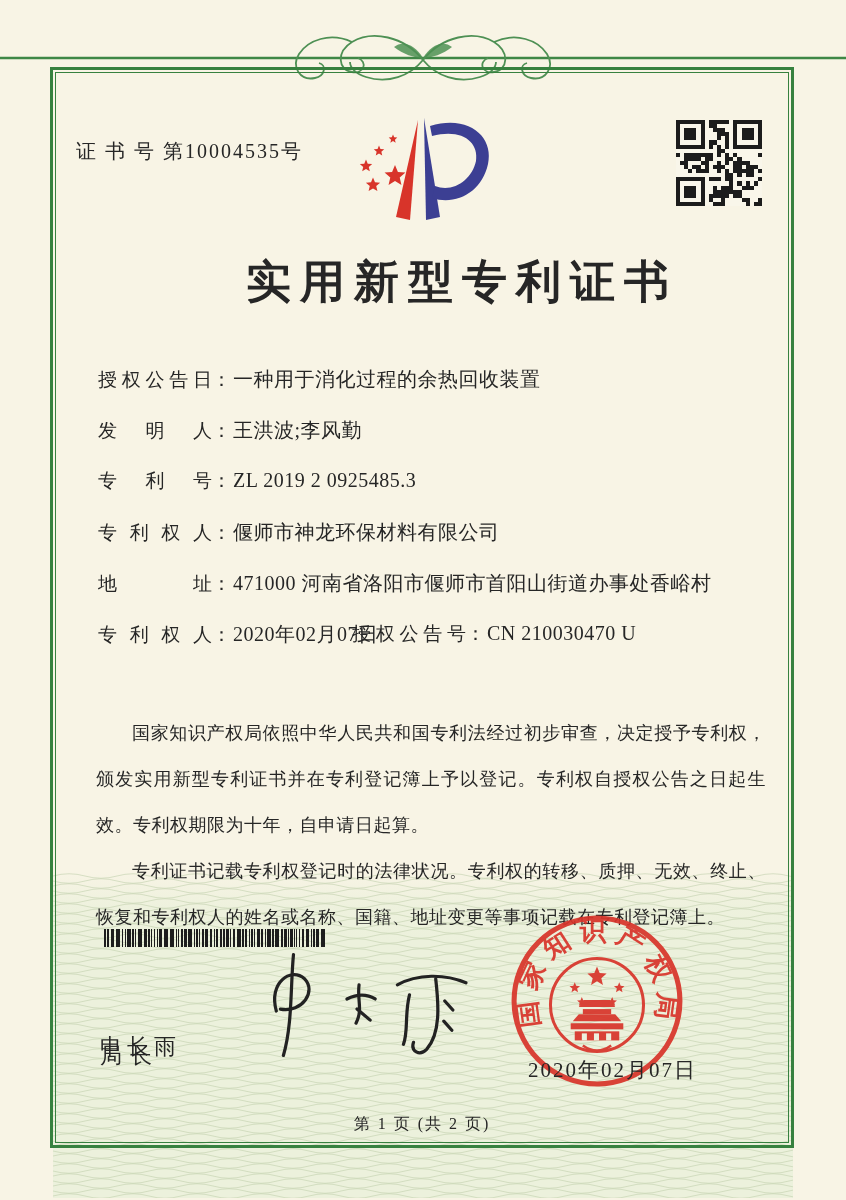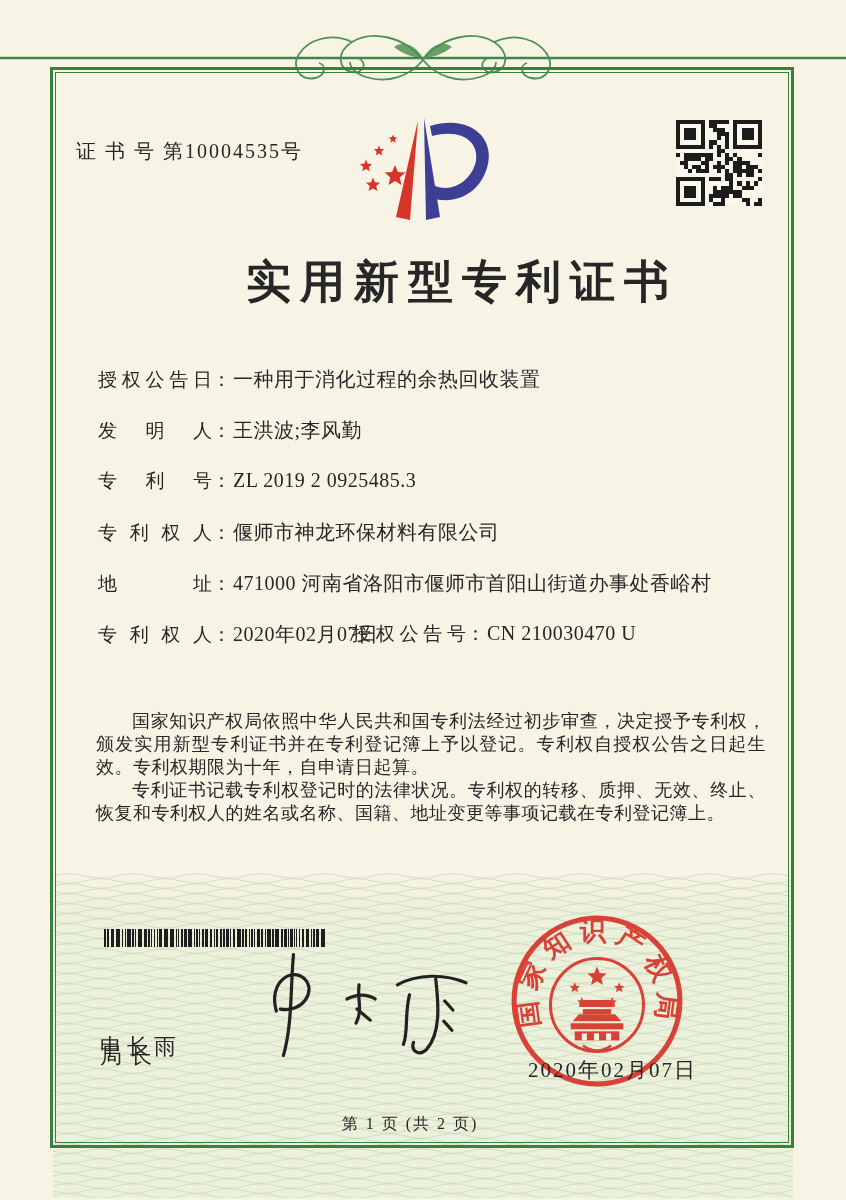--- a/index.html
+++ b/index.html
@@ -42,38 +42,38 @@
   .flabel{
     display:inline-block;width:114px;font-size:19px;vertical-align:baseline;
     text-align:justify;text-align-last:justify;
   }
   .fcolon{display:inline-block;margin:0 2px 0 0;font-size:19px;}
   .fvalue{margin-left:0;letter-spacing:.5px;}
   .grant-second{position:absolute;left:254px;top:0;}
 
   #bodytext{
     position:absolute;left:96px;top:710px;width:670px;
-    font-size:18px;line-height:23px;text-align:justify;letter-spacing:.5px;
+    font-size:18px;line-height:46px;text-align:justify;letter-spacing:.5px;
   }
   #bodytext p{margin:0;text-indent:2em;}
 
   #barcode{position:absolute;left:104px;top:929px;width:226px;height:18px;}
 
   #sig-title{position:absolute;left:100px;top:994px;font-size:22px;letter-spacing:8px;margin-top:47px;}
   #sig-name{position:absolute;left:100px;top:1032px;font-size:22px;letter-spacing:5px;}
   #signature{position:absolute;left:238px;top:948px;width:232px;height:112px;}
 
   #seal{position:absolute;left:508px;top:912px;width:178px;height:178px;opacity:.92;}
   #seal-date{
     position:absolute;left:528px;top:1056px;font-size:21px;letter-spacing:2px;
     white-space:nowrap;z-index:5;
   }
 
   #page-number{
-    position:absolute;left:38px;top:1114px;width:744px;text-align:center;
+    position:absolute;left:50px;top:1114px;width:744px;text-align:center;
     font-size:16px;letter-spacing:2px;
   }
   #back-note{
     position:absolute;left:0;top:1166px;width:846px;text-align:center;
     font-size:20px;letter-spacing:5px;margin-top:32px;
   }
 
   svg text{font-family:"Liberation Serif","DejaVu Serif",serif;}
 </style>
 </head>

